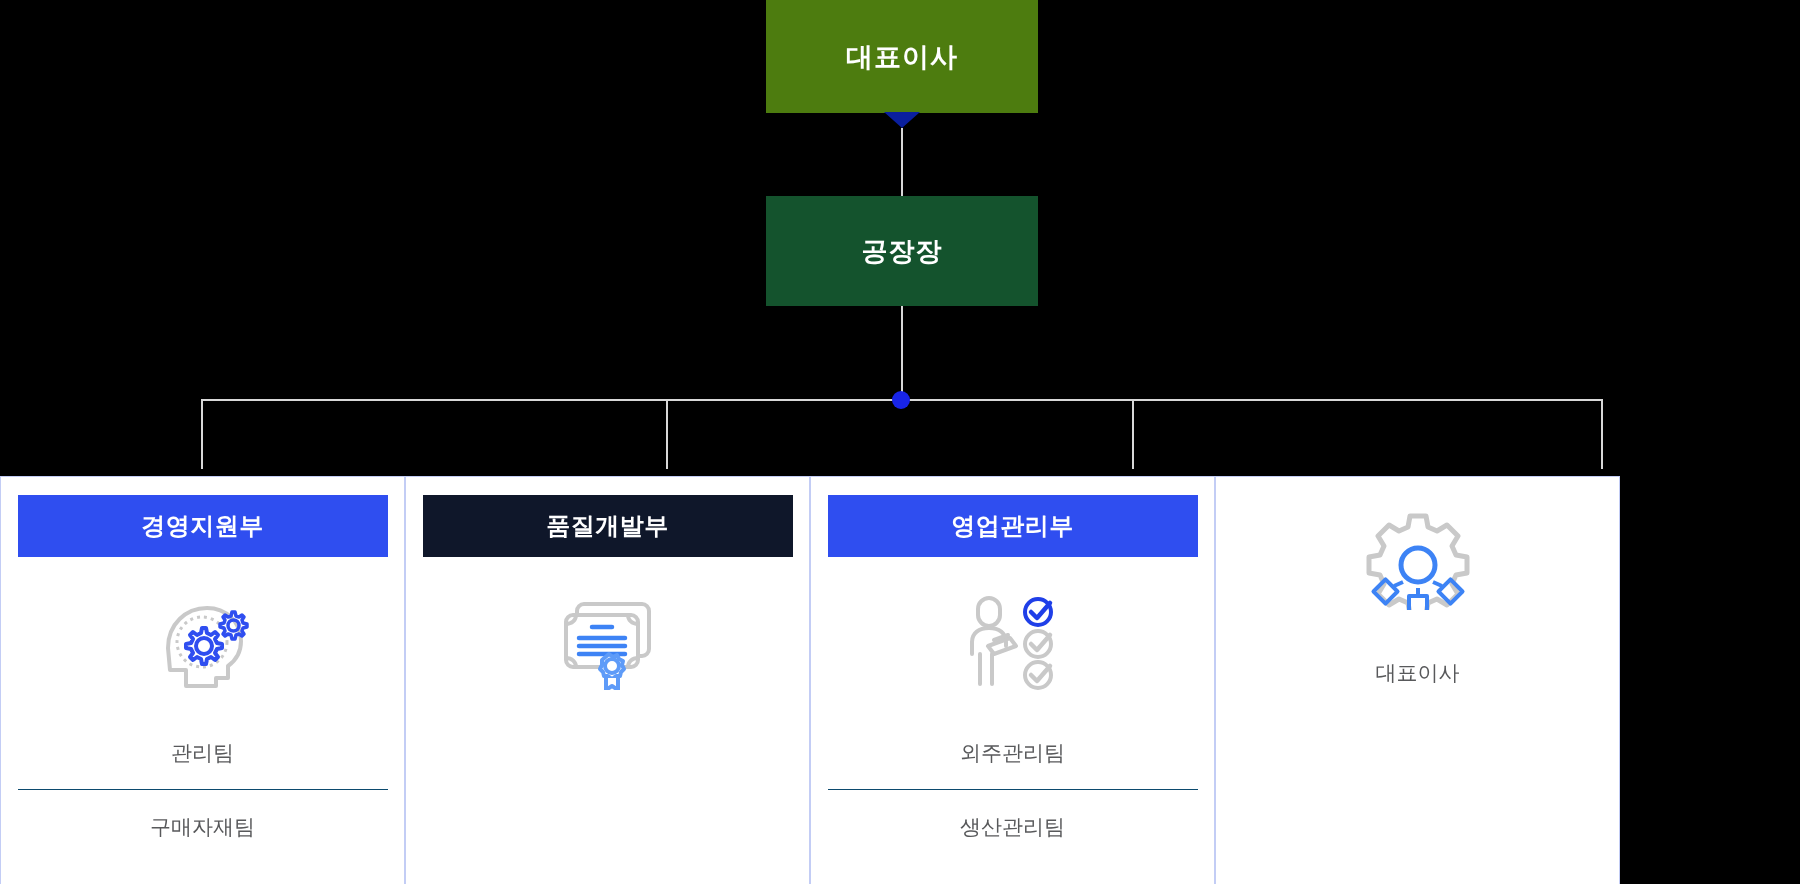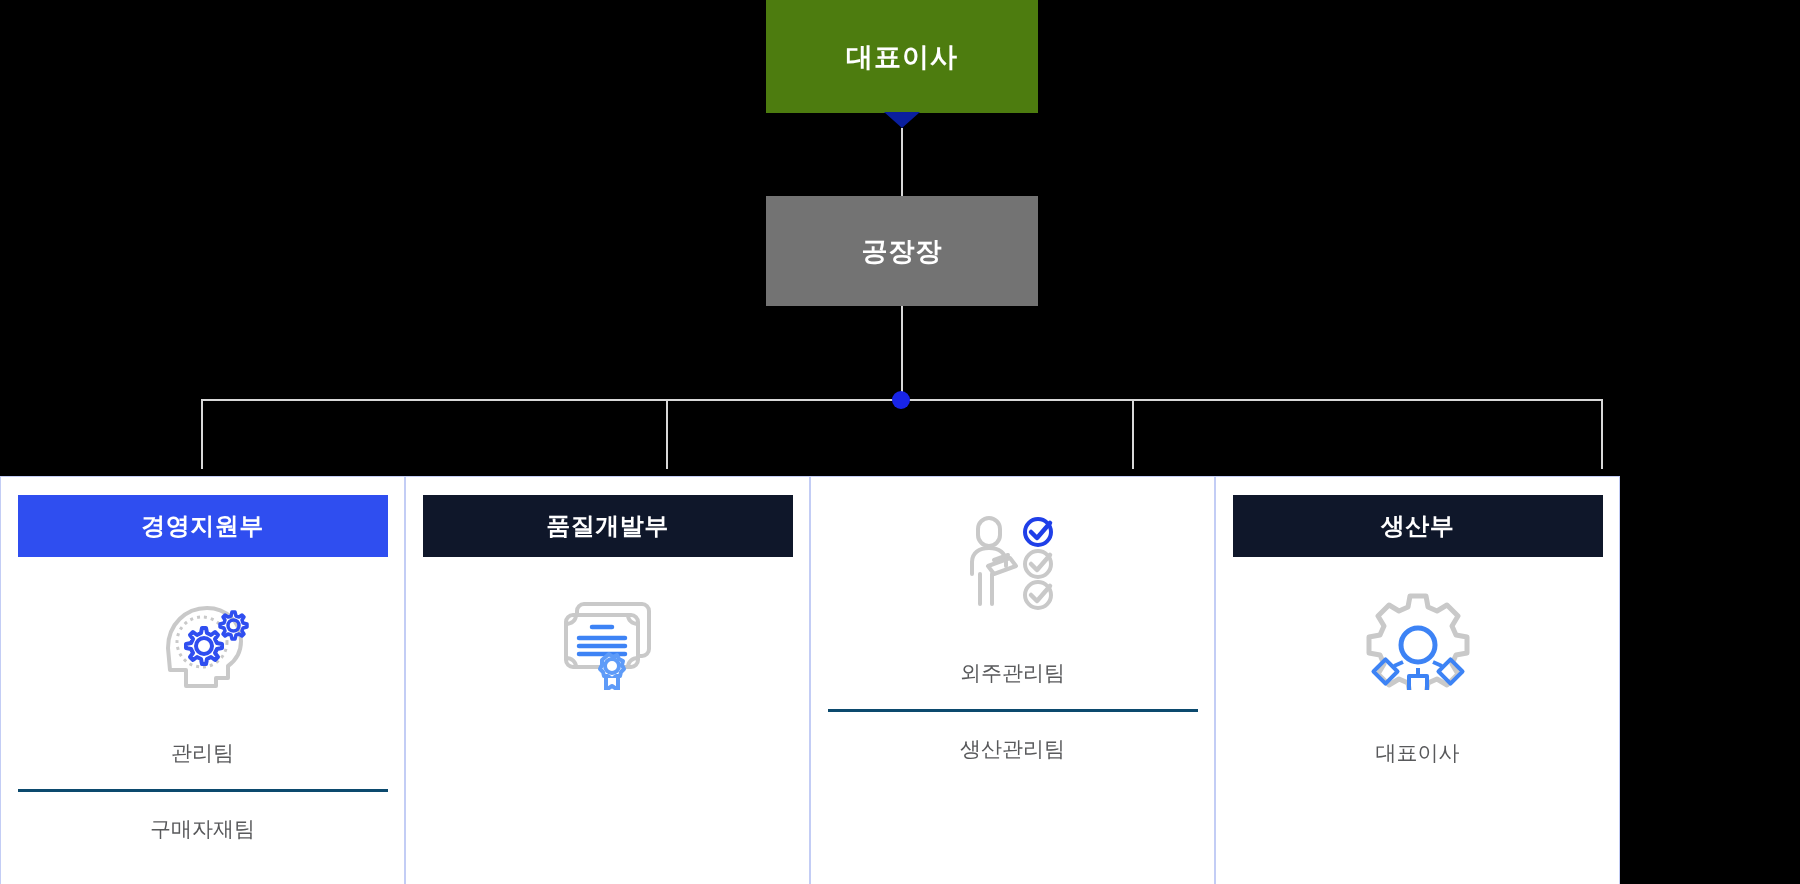--- a/index.html
+++ b/index.html
@@ -51,21 +51,21 @@
     border-top: 16px solid #0a1f9e;
   }
 
   
   .plant-box {
     position: absolute;
     left: 766px;
     top: 196px;
     width: 272px;
     height: 110px;
-    background: #737373;
+    background: #14532d;
     display: flex;
     align-items: center;
     justify-content: center;
   }
   .plant-box .label {
     color: #ffffff;
     font-size: 26px;
     font-weight: bold;
     letter-spacing: 1px;
   }
@@ -162,21 +162,21 @@
   .team-item {
     height: 73px;
     display: flex;
     align-items: center;
     justify-content: center;
     color: #58595b;
     font-size: 21px;
     font-family: Liberation Serif, serif;
   }
   .team-item + .team-item {
-    border-top: 3px solid #0c4a6e;
+    border-top: 1px solid #0c4a6e;
   }
 </style>
 </head>
 <body>
 
 <div id="org-chart">
 
   <div class="exec-box">
     <span class="label">대표이사</span>
   </div>
@@ -244,20 +244,23 @@
           <g stroke="#5e9bf8" stroke-width="4" fill="#ffffff">
             <path d="M49 70 L52.5 67 L56 64 L60 67 L64 65 L66 69 L70 71 L69 75 L71 79 L68 82 L67 86 L63 86 L59 89 L55 86 L51 86 L50 82 L47 79 L49 75 Z" stroke-linejoin="round"></path>
             <circle cx="59" cy="76" r="7"></circle>
           </g>
           <path d="M53 88 L53 100 L59 96 L65 100 L65 88" stroke="#5e9bf8" stroke-width="4" fill="#ffffff" stroke-linejoin="round"></path>
         </svg>
       </div>
     </div>
 
     <div class="dept-card">
+      <div class="dept-header hdr-dark">
+        <span class="label">영업관리부</span>
+      </div>
       <div class="dept-icon">
         <svg width="110" height="100" viewBox="0 0 110 100" fill="none">
           <g stroke="#c9c9c9" stroke-width="4" fill="none" stroke-linecap="round" stroke-linejoin="round">
             <rect x="20" y="8" width="22" height="28" rx="11"></rect>
             <path d="M14 64 L14 52 C14 43 21 38 31 38 C41 38 48 43 48 52 L48 56"></path>
             <line x1="22" y1="64" x2="22" y2="94"></line>
             <line x1="34" y1="64" x2="34" y2="94"></line>
             <path d="M30 56 L52 48 L58 56 L36 64 Z"></path>
             <line x1="36" y1="50" x2="50" y2="45"></line>
           </g>
@@ -275,23 +278,20 @@
           </g>
         </svg>
       </div>
       <div class="team-list">
         <div class="team-item">외주관리팀</div>
         <div class="team-item">생산관리팀</div>
       </div>
     </div>
 
     <div class="dept-card">
-      <div class="dept-header hdr-light">
-        <span class="label">생산부</span>
-      </div>
       <div class="dept-icon">
         <svg width="110" height="100" viewBox="0 0 110 100" fill="none">
           <path d="M47 6 L63 6 L65 17 L74 21 L84 15 L95 26 L89 36 L93 45 L104 47 L104 63 L93 65 L89 74 L95 84 L84 95 L74 89 L65 93 L63 104 L47 104 L45 93 L36 89 L26 95 L15 84 L21 74 L17 65 L6 63 L6 47 L17 45 L21 36 L15 26 L26 15 L36 21 L45 17 Z" stroke="#c9c9c9" stroke-width="5" fill="none" stroke-linejoin="round"></path>
           <circle cx="55" cy="55" r="17" stroke="#3d83f5" stroke-width="5" fill="none"></circle>
           <g stroke="#3d83f5" stroke-width="4" fill="none" stroke-linejoin="round">
             <rect x="46" y="86" width="18" height="18"></rect>
             <rect x="14" y="73" width="17" height="17" transform="rotate(45 22.5 81.5)"></rect>
             <rect x="79" y="73" width="17" height="17" transform="rotate(45 87.5 81.5)"></rect>
             <line x1="55" y1="78" x2="55" y2="86"></line>
             <line x1="31" y1="76" x2="40" y2="72"></line>

